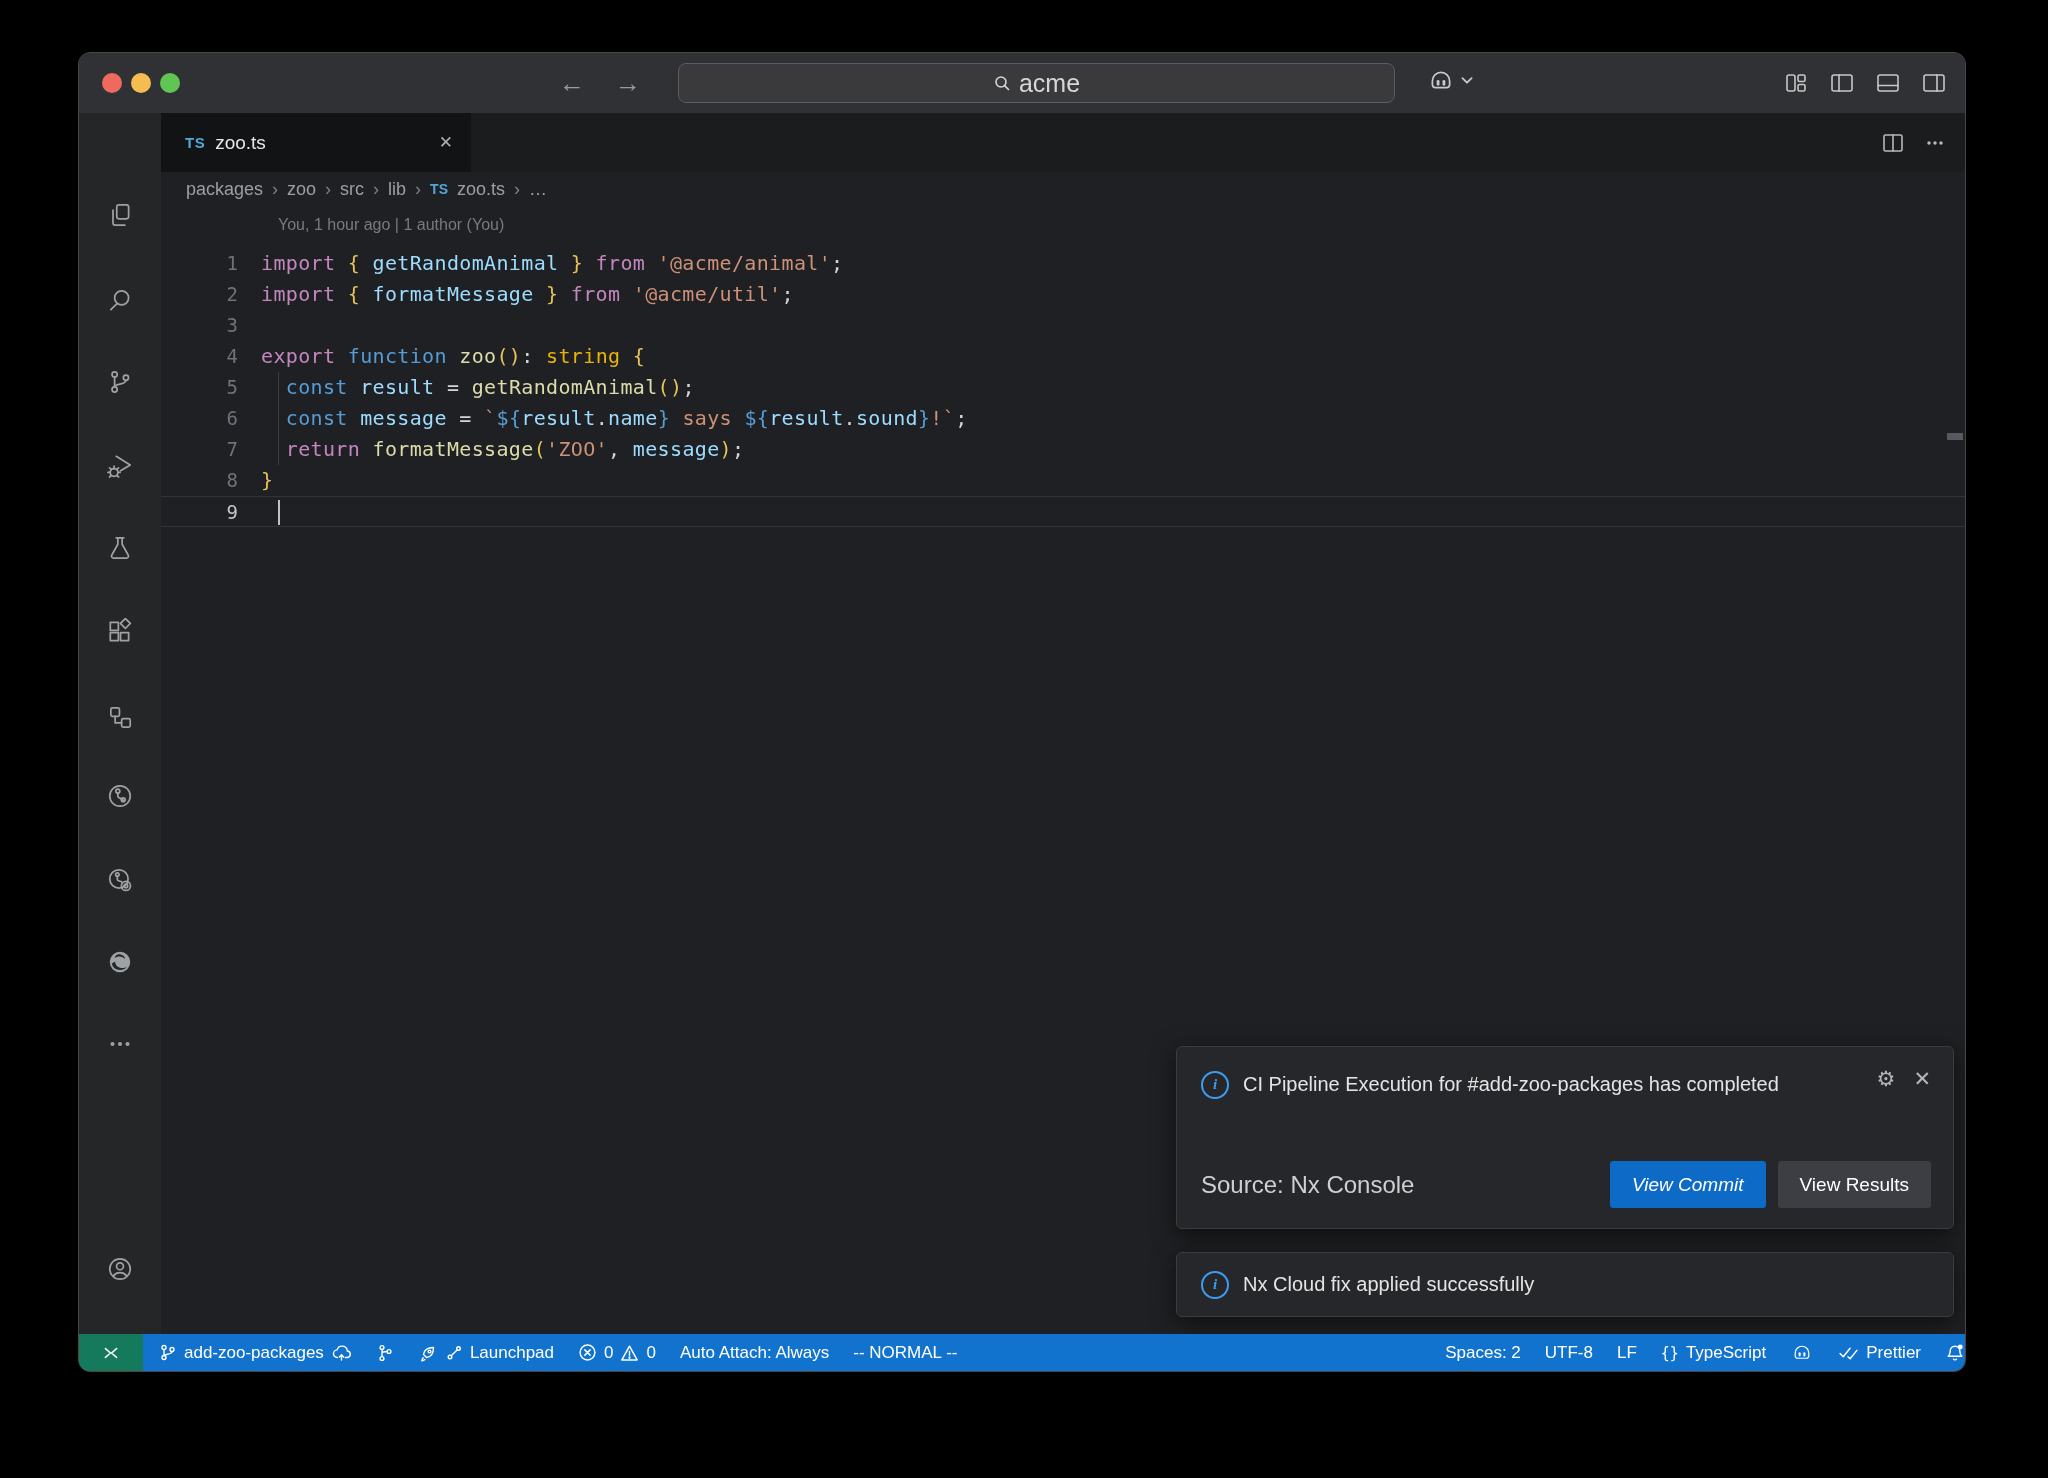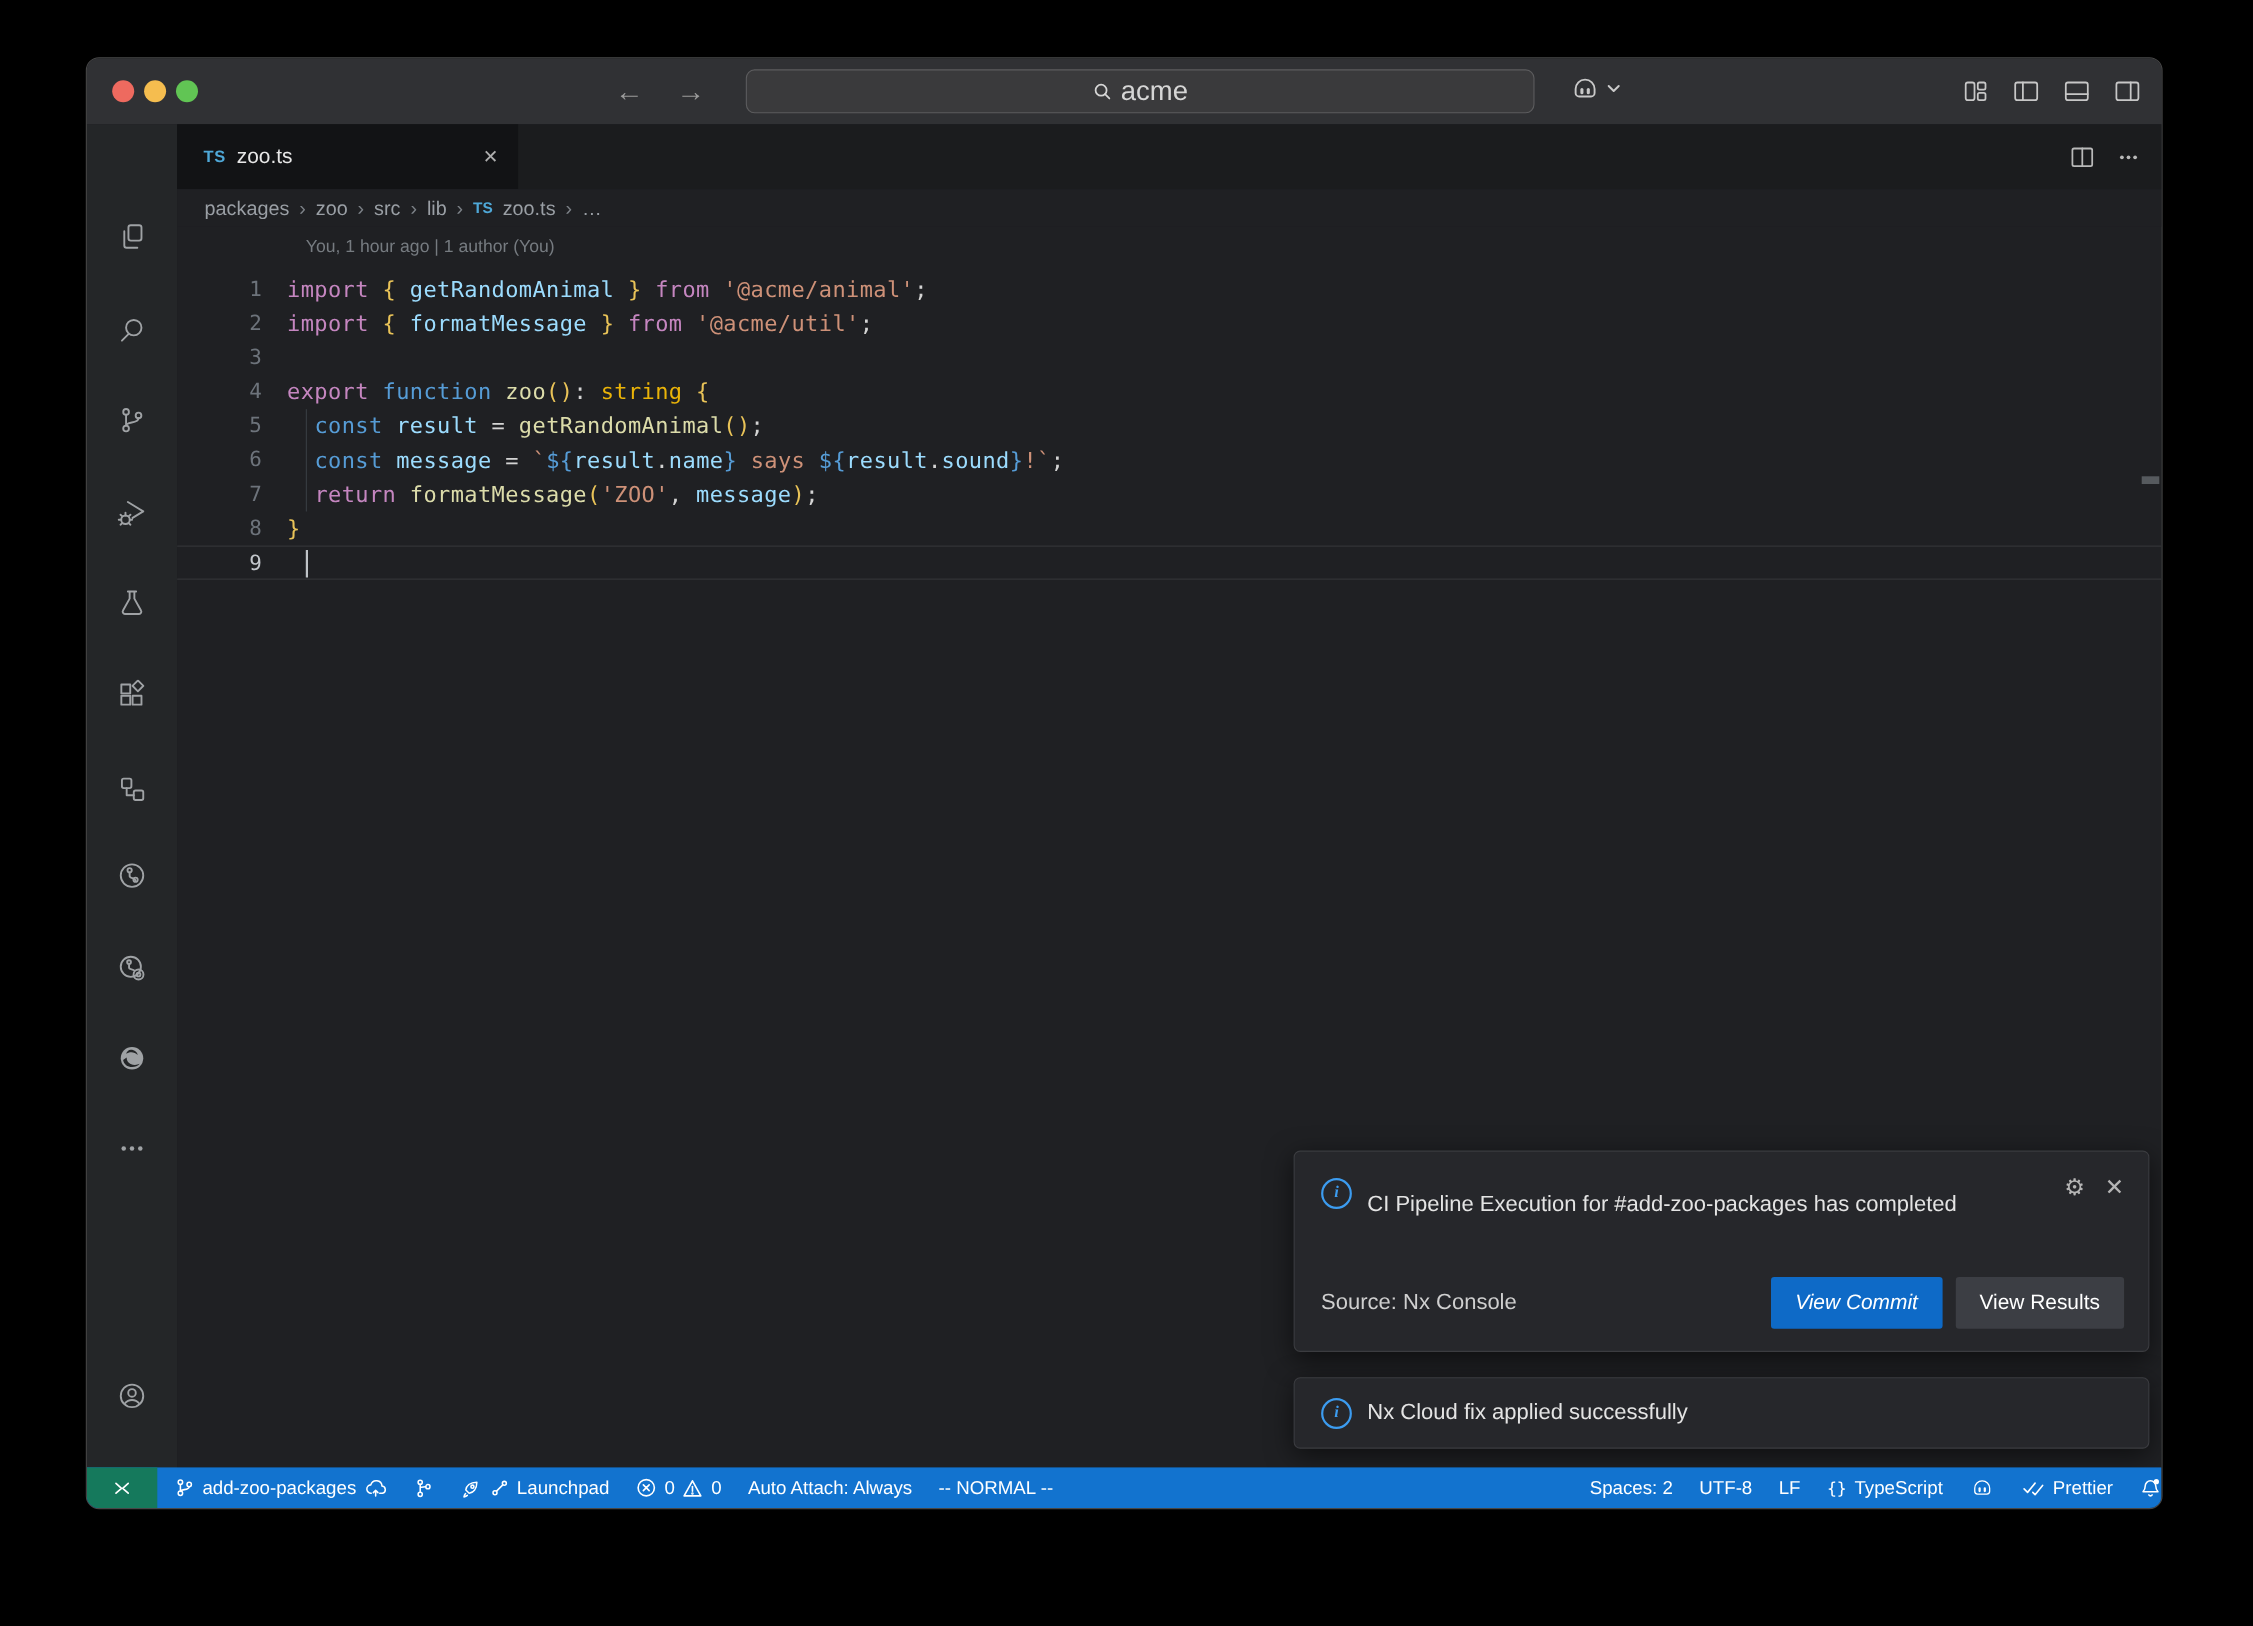--- a/index.html
+++ b/index.html
@@ -51,24 +51,24 @@
   .indent-guide{position:absolute;left:117px;top:166px;width:1px;height:93px;background:#383d43;}
   .ruler-marker{position:absolute;right:2px;top:227px;width:16px;height:7px;background:#565a5e;}
   
   .toast{position:absolute;left:1097px;width:778px;background:#26272b;border:1px solid #3b3c40;
     border-radius:6px;box-shadow:0 6px 24px rgba(0,0,0,.55);box-sizing:border-box;color:#e4e4e4;}
   .toast1{top:993px;height:183px;padding:22px 24px;}
   .toast2{top:1199px;height:65px;padding:0 24px;display:flex;align-items:center;gap:14px;font-size:20px;}
   .toast-head{display:flex;gap:14px;}
   .info-icon{flex:none;width:24px;height:24px;border:2px solid #3C9CF0;border-radius:50%;color:#3C9CF0;
     font:italic bold 15px/22px "Liberation Serif",serif;text-align:center;margin-top:2px;}
-  .toast-msg{font-size:20px;line-height:30px;max-width:560px;margin-top:11px;}
+  .toast-msg{font-size:20px;line-height:30px;max-width:560px;}
   .toast-actions{position:absolute;top:20px;right:22px;display:flex;gap:18px;color:#b5b5b5;font-size:21px;}
   .toast-foot{position:absolute;left:24px;right:22px;bottom:20px;display:flex;align-items:center;}
-  .toast-source{color:#cfcfcf;font-size:20px;}
+  .toast-source{color:#cfcfcf;font-size:24px;}
   .toast-buttons{margin-left:auto;display:flex;gap:12px;}
   .btn{height:47px;padding:0 22px;border:none;border-radius:3px;font-size:19px;color:#fff;
     font-family:"Liberation Sans",sans-serif;display:flex;align-items:center;}
   .btn.primary{background:#0E6AC7;font-style:italic;}
   .btn.secondary{background:#3c3e44;}
   
   .statusbar{position:absolute;left:0;bottom:0;width:100%;height:37px;background:#1273CF;color:#fff;
     display:flex;align-items:stretch;font-size:17px;}
   .remote{width:64px;background:#15795C;display:flex;align-items:center;justify-content:center;flex:none;}
   .sb-left{display:flex;align-items:center;gap:24px;padding-left:16px;}

